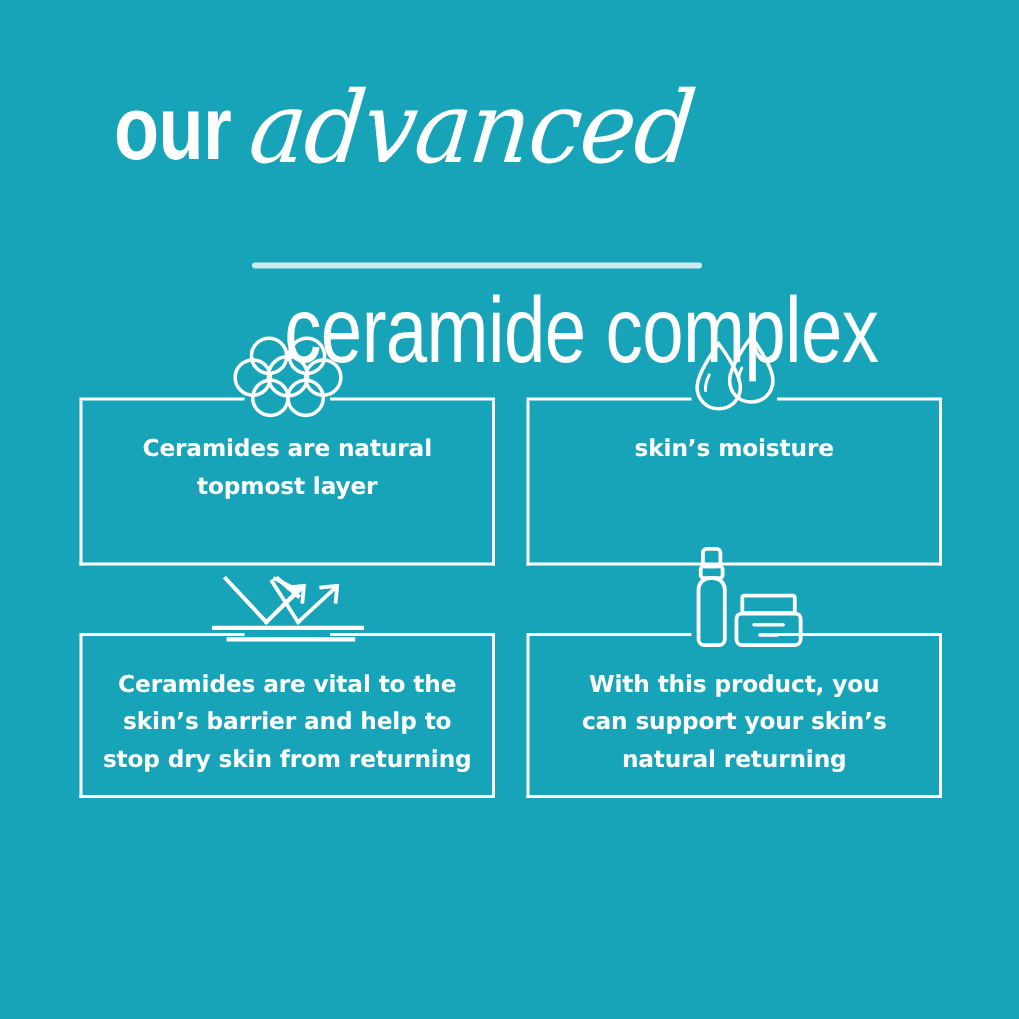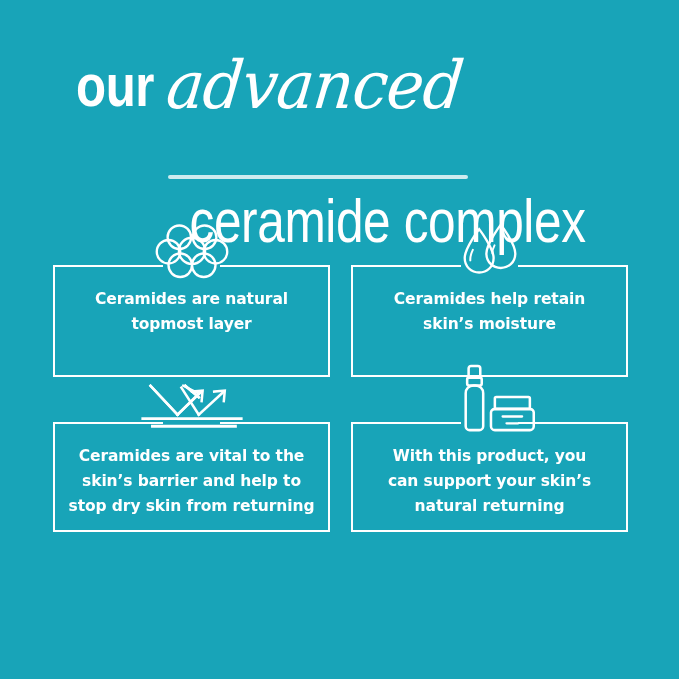--- a/index.html
+++ b/index.html
@@ -211,21 +211,20 @@
         <div class="fact-icon">
           <svg viewBox="0 0 92 62" fill="none" stroke="#ffffff" stroke-width="2.6">
             <path d="M58 4 C58 4 74 25 74 36 C74 45.5 66.8 52 58 52 C49.2 52 42 45.5 42 36 C42 25 58 4 58 4 Z"></path>
             <path d="M34 9 C34 9 50 30 50 41 C50 50.5 42.8 57 34 57 C25.2 57 18 50.5 18 41 C18 30 34 9 34 9 Z"></path>
             <path d="M27 32 C25 36 24 40 24.2 43.6" stroke-linecap="round" stroke-width="2.2"></path>
             <path d="M51 27 C49.4 30 48.6 33 48.7 35.6" stroke-linecap="round" stroke-width="2.2"></path>
           </svg>
         </div>
 
         <div class="fact-text">
-          <div>Ceramides help retain</div>
           <div>skin’s moisture</div>
         </div>
       </div>
     </div>
 
     <div class="fact-row row-2">
 
       <div class="fact-box tall">
         <div class="top-stub left"></div>
         <div class="top-stub right"></div>

